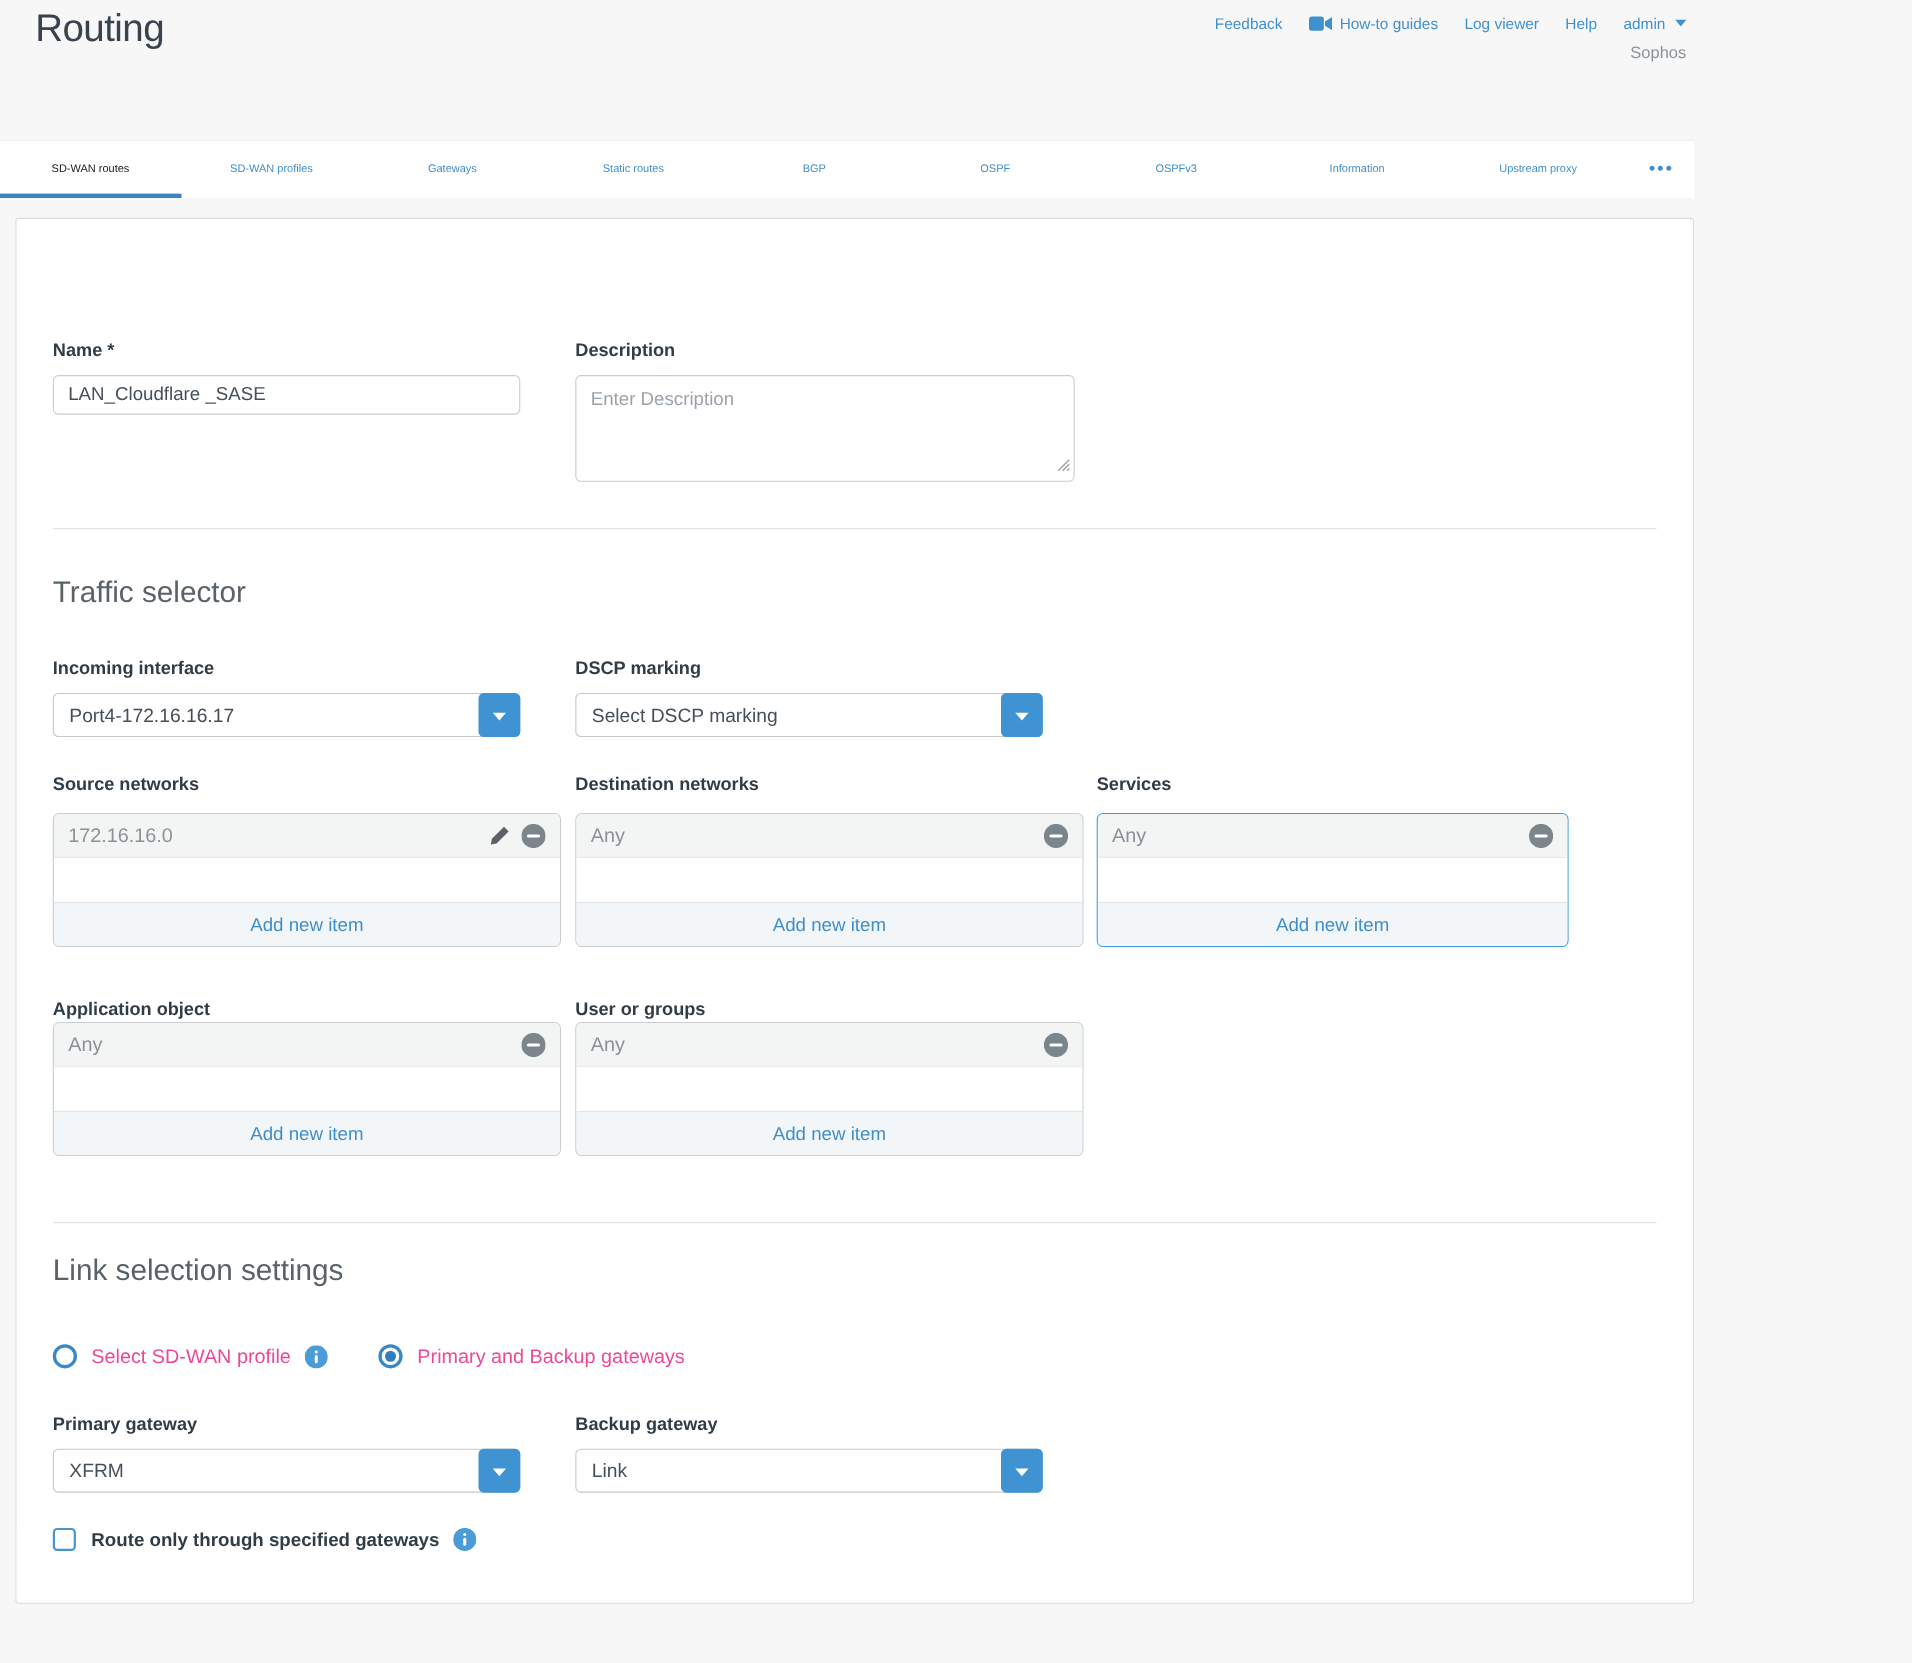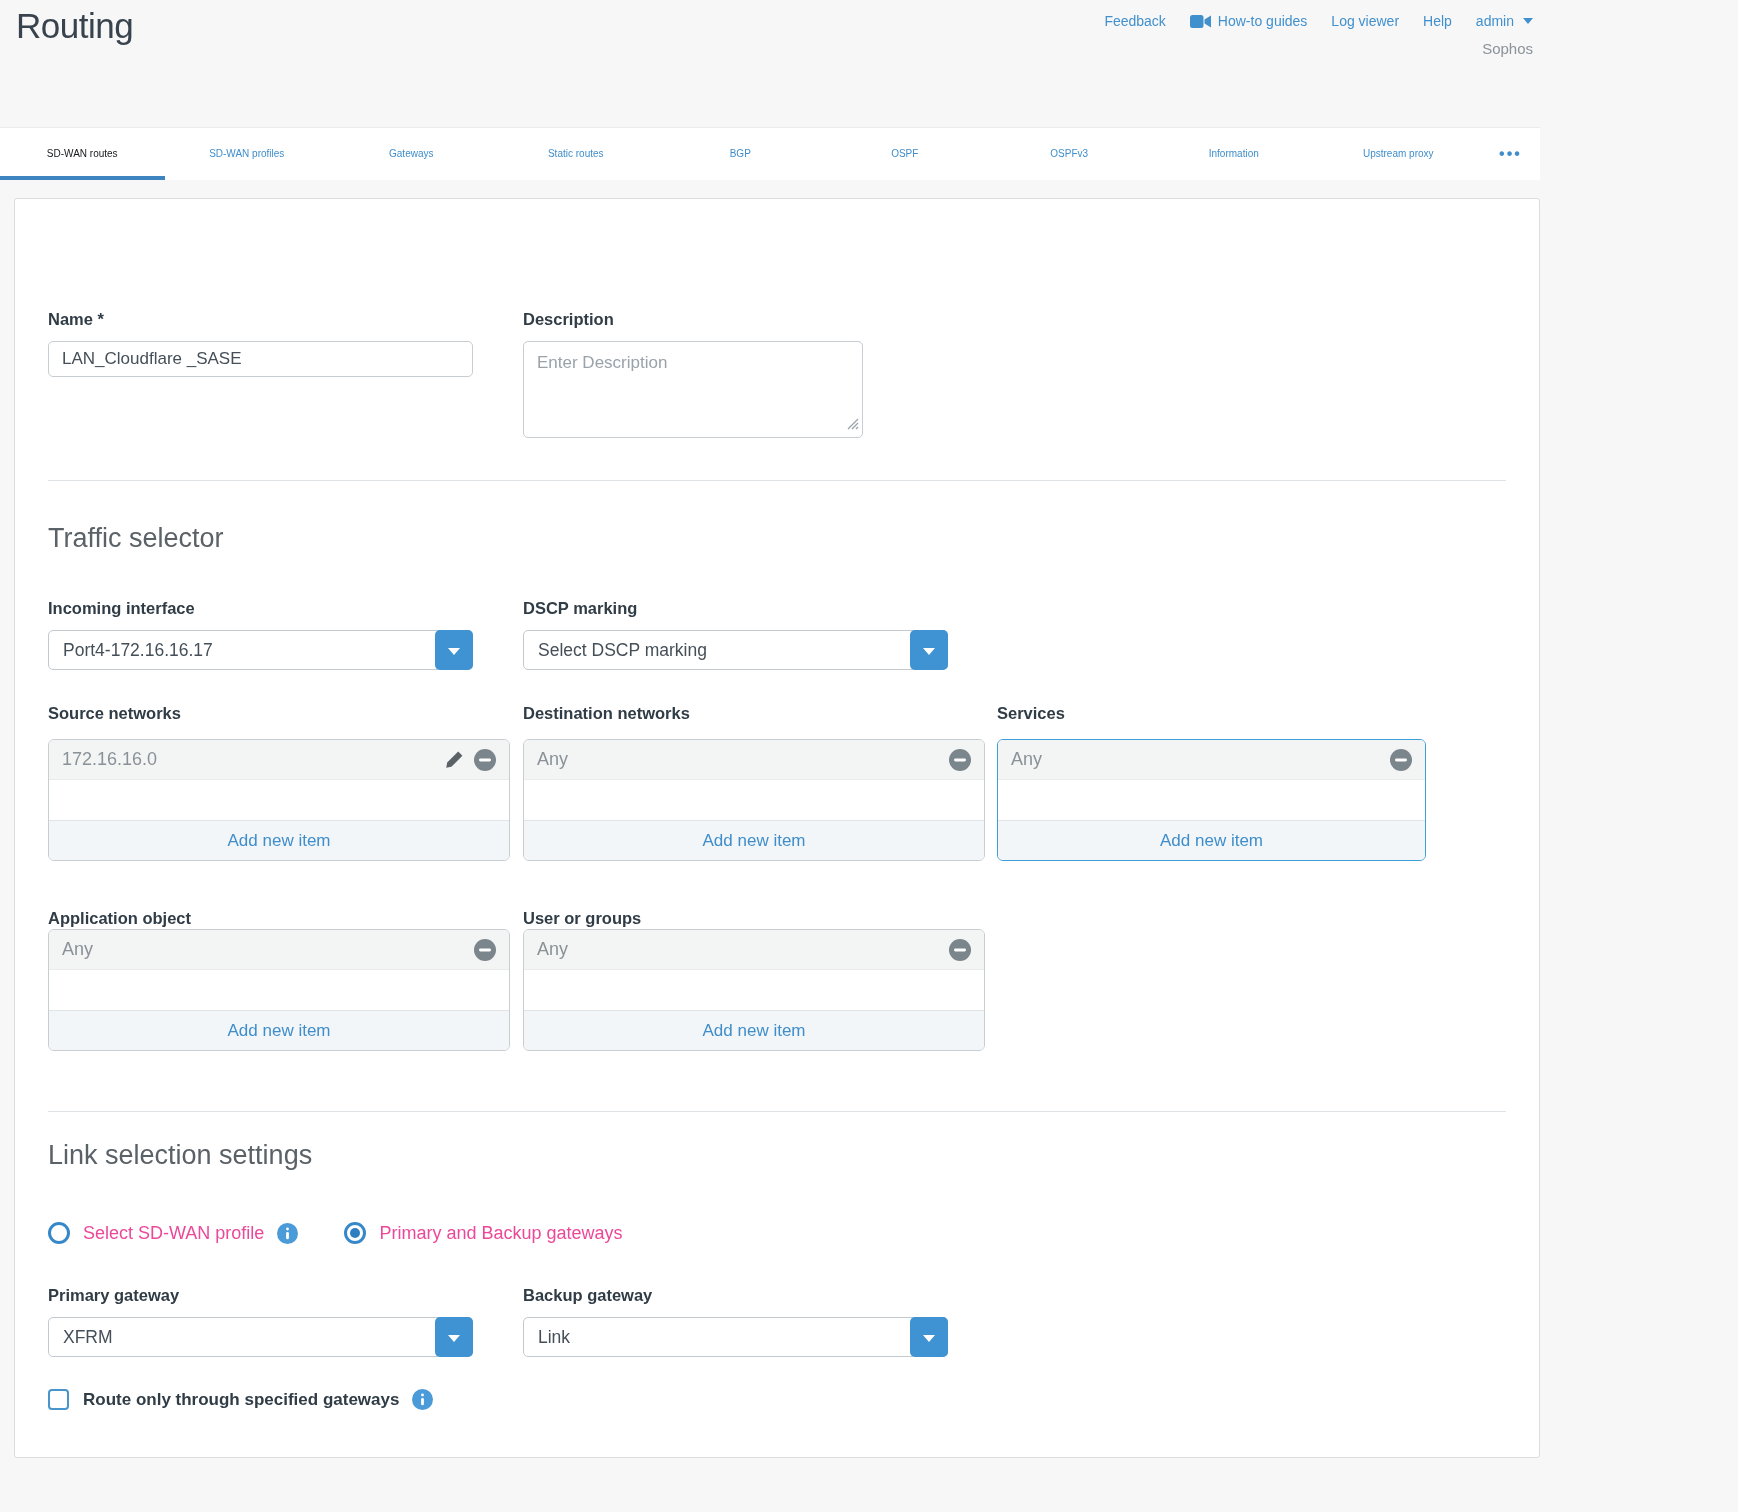--- a/index.html
+++ b/index.html
@@ -7,21 +7,21 @@
   body {
     width:1738px; height:1512px;
     background:#f7f7f7;
     font-family:"Liberation Sans", sans-serif;
     color:#39434d;
     overflow:hidden;
   }
   
   .top-header { position:relative; height:127px; }
   .page-title {
-    position:absolute; left:16px; top:6px;
+    position:absolute; left:32px; top:6px;
     font-size:35px; font-weight:400; color:#39434d; letter-spacing:-0.5px;
   }
   .header-links {
     position:absolute; top:13px; right:205px;
     display:flex; align-items:center; gap:24px;
     font-size:14px; color:#4190ce;
   }
   .header-link { display:flex; align-items:center; gap:7px; cursor:pointer; white-space:nowrap; }
   .admin-caret {
     width:0; height:0; border-left:5px solid transparent; border-right:5px solid transparent;
@@ -63,21 +63,21 @@
     margin-bottom:12px; line-height:19px;
   }
   .row-name { margin-top:111px; }
   .text-input {
     width:425px; height:36px;
     border:1px solid #c8cdd1; border-radius:5px;
     padding:0 13px; font-size:17px; color:#454f58;
     font-family:"Liberation Sans", sans-serif;
     outline:none; background:#fff;
   }
-  .textarea-wrap { position:relative; width:340px; height:97px; }
+  .textarea-wrap { position:relative; width:454px; height:97px; }
   .textarea-wrap textarea {
     width:100%; height:100%; resize:none;
     border:1px solid #c8cdd1; border-radius:5px;
     padding:11px 13px; font-size:17px; color:#454f58;
     font-family:"Liberation Sans", sans-serif; outline:none;
   }
   .textarea-wrap textarea::placeholder { color:#9aa2aa; }
   .resize-handle { position:absolute; right:4px; bottom:4px; }
 
   .divider { height:1px; background:#dfe2e4; margin-top:42px; }

